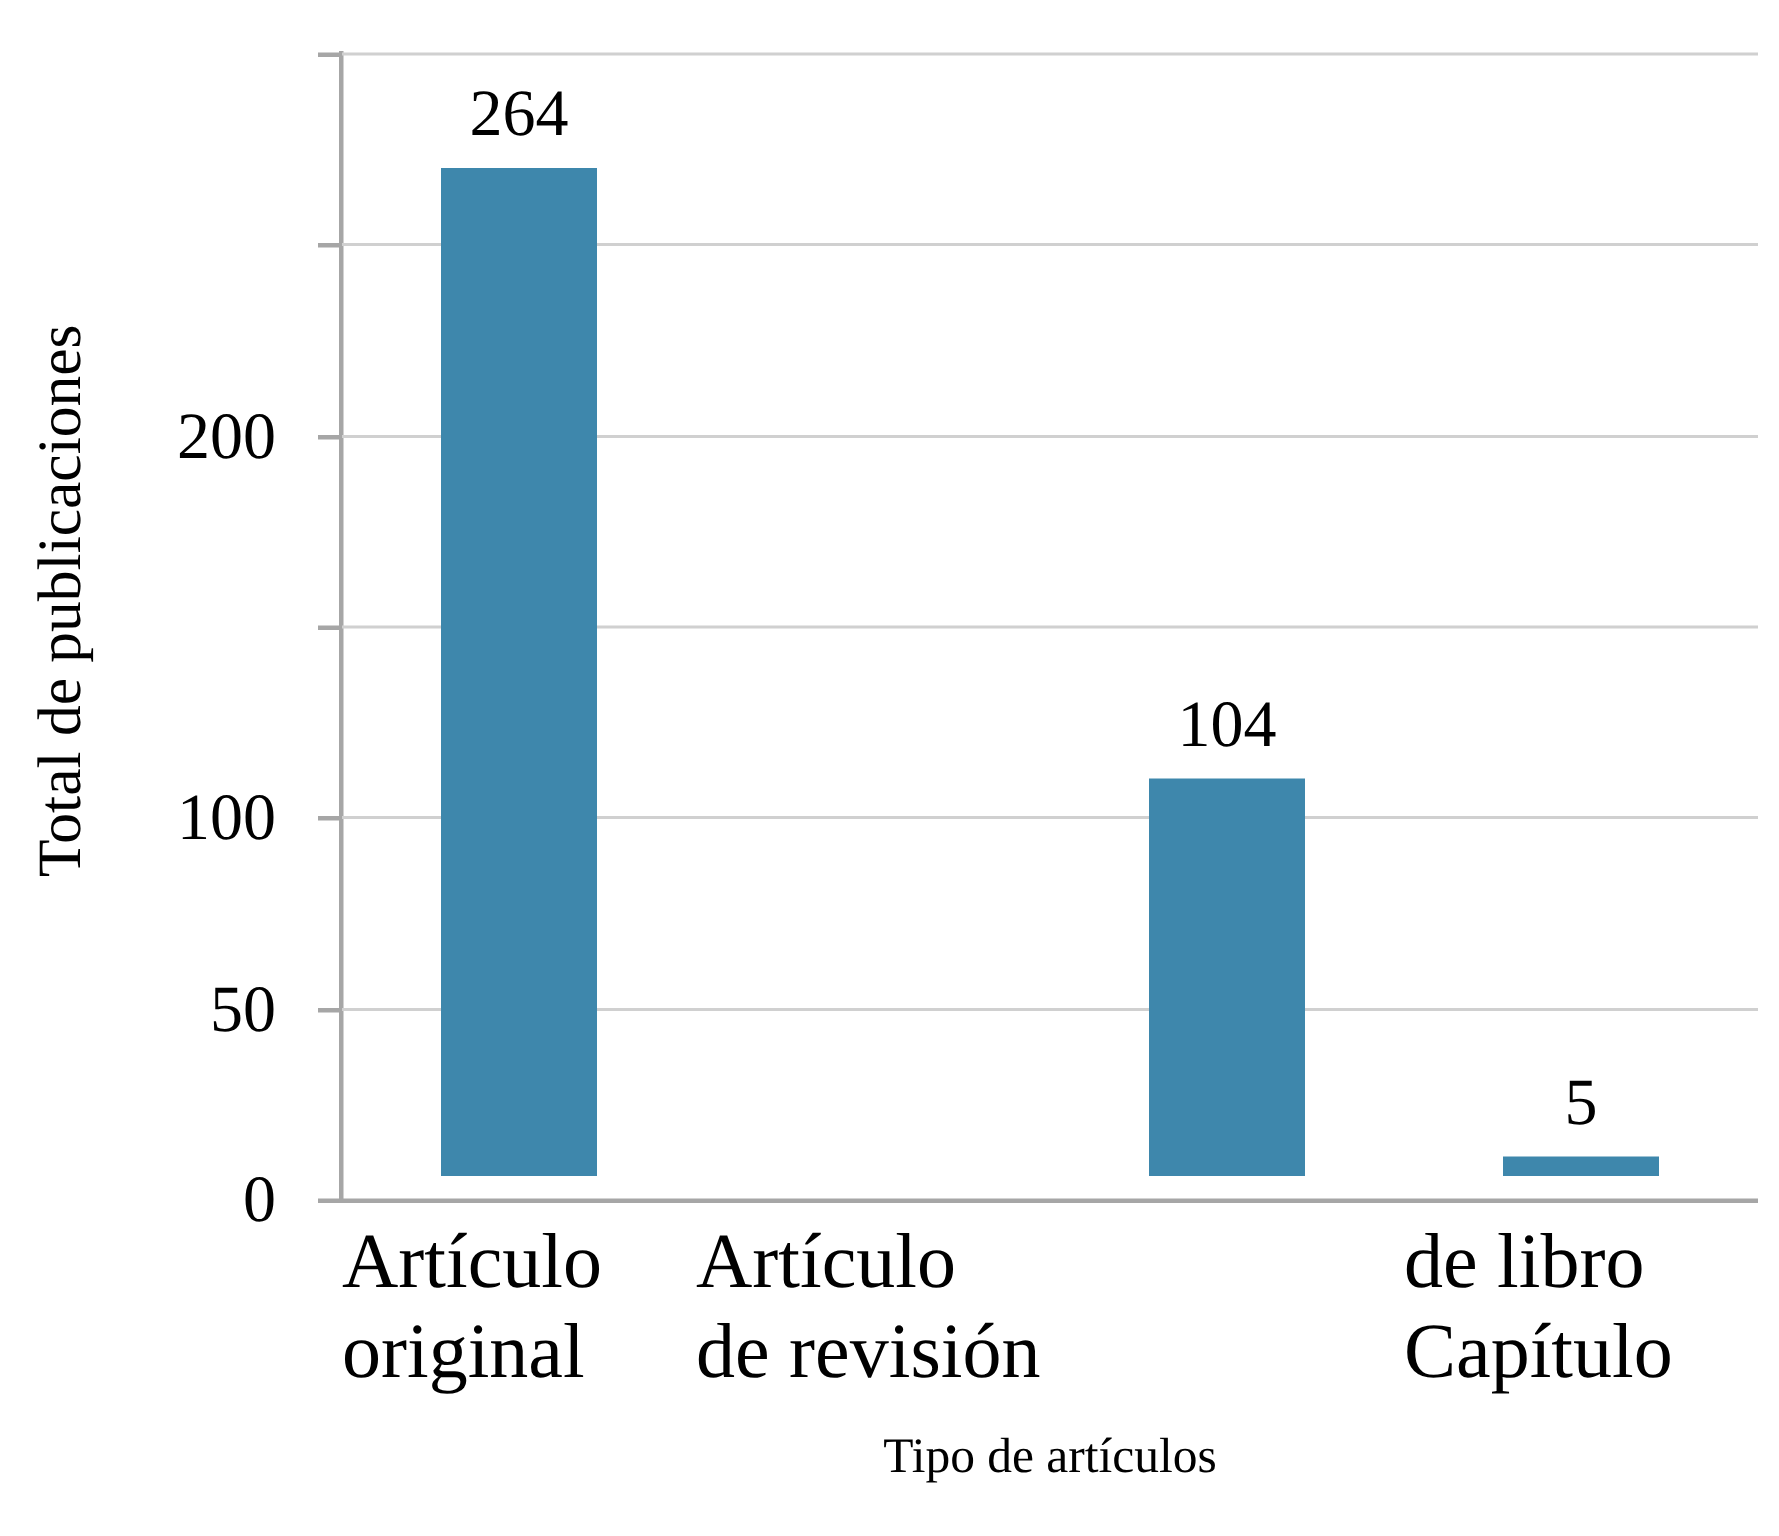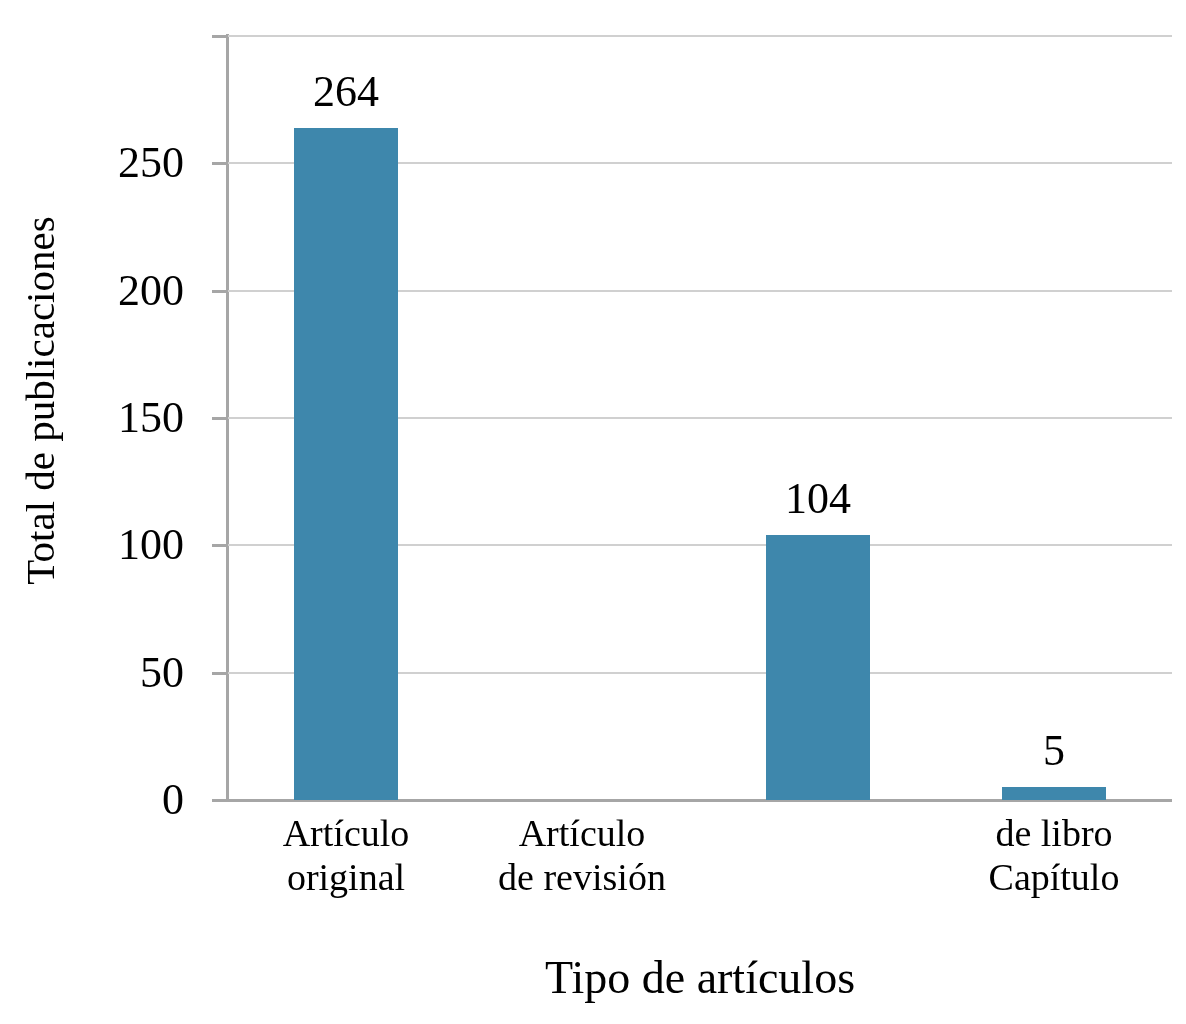--- a/index.html
+++ b/index.html
@@ -98,21 +98,21 @@
   
   .bars {
     position: absolute;
     left: 228px;
     top: 36px;
     width: 944px;
     height: 764px;
   }
   .bar-slot {
     position: absolute;
-    bottom: 0;
+    bottom: 16px;
     height: 100%;
     margin-top: 31px;
   }
   .bar {
     position: absolute;
     bottom: 0;
     left: 50%;
     transform: translateX(-50%);
     width: 104px;
     background: #3E87AC;
@@ -130,55 +130,53 @@
   .cat-labels {
     position: absolute;
     left: 228px;
     top: 812px;
     width: 944px;
     height: 120px;
   }
   .cat-label {
     position: absolute;
     top: 0;
-    text-align: center;
-    font-size: 38px;
+    text-align: left;
+    font-size: 52px;
     line-height: 1.15;
   }
   .cat-label .l2 {
     display: block;
   }
 
   
   .x-axis-title {
     position: absolute;
     left: 228px;
     top: 955px;
     width: 944px;
     text-align: center;
-    font-size: 46px;
+    font-size: 33px;
     line-height: 1;
   }
 </style>
 </head>
 <body>
 
 <div id="chart-root">
 
   <div class="y-axis-title">
     <span>Total de publicaciones</span>
   </div>
 
   <div class="y-labels">
       <div class="y-label" style="top: 800px;">0</div>
       <div class="y-label" style="top: 672.667px;">50</div>
       <div class="y-label" style="top: 545.333px;">100</div>
-      <div class="y-label" style="top: 418px;">150</div>
       <div class="y-label" style="top: 290.667px;">200</div>
-      <div class="y-label" style="top: 163.333px;">250</div>
     </div>
 
   <div class="y-axis-line"></div>
 
   <div class="plot-area">
       <div class="gridline zero" style="top: 763px;"></div>
       <div class="gridline" style="top: 635.667px;"></div>
       <div class="gridline" style="top: 508.333px;"></div>
       <div class="gridline" style="top: 381px;"></div>
       <div class="gridline" style="top: 253.667px;"></div>

